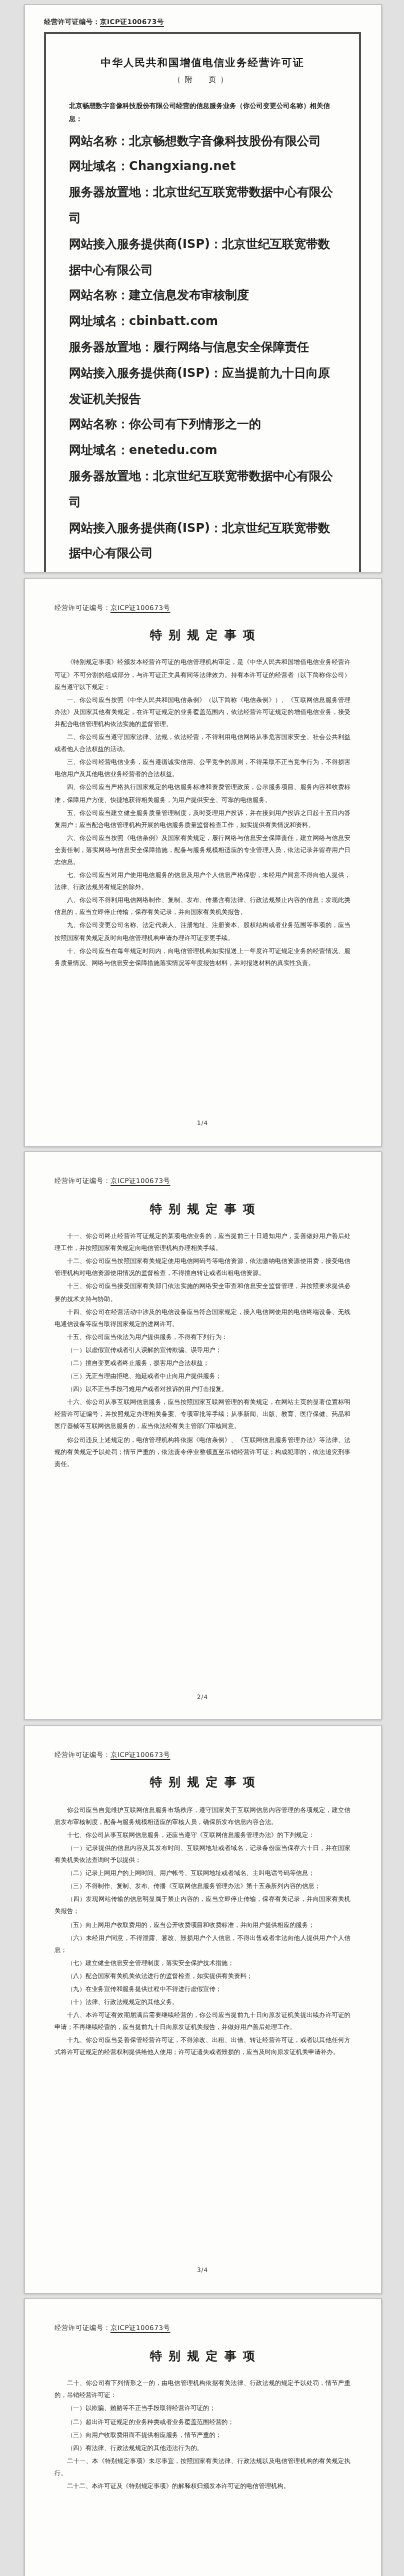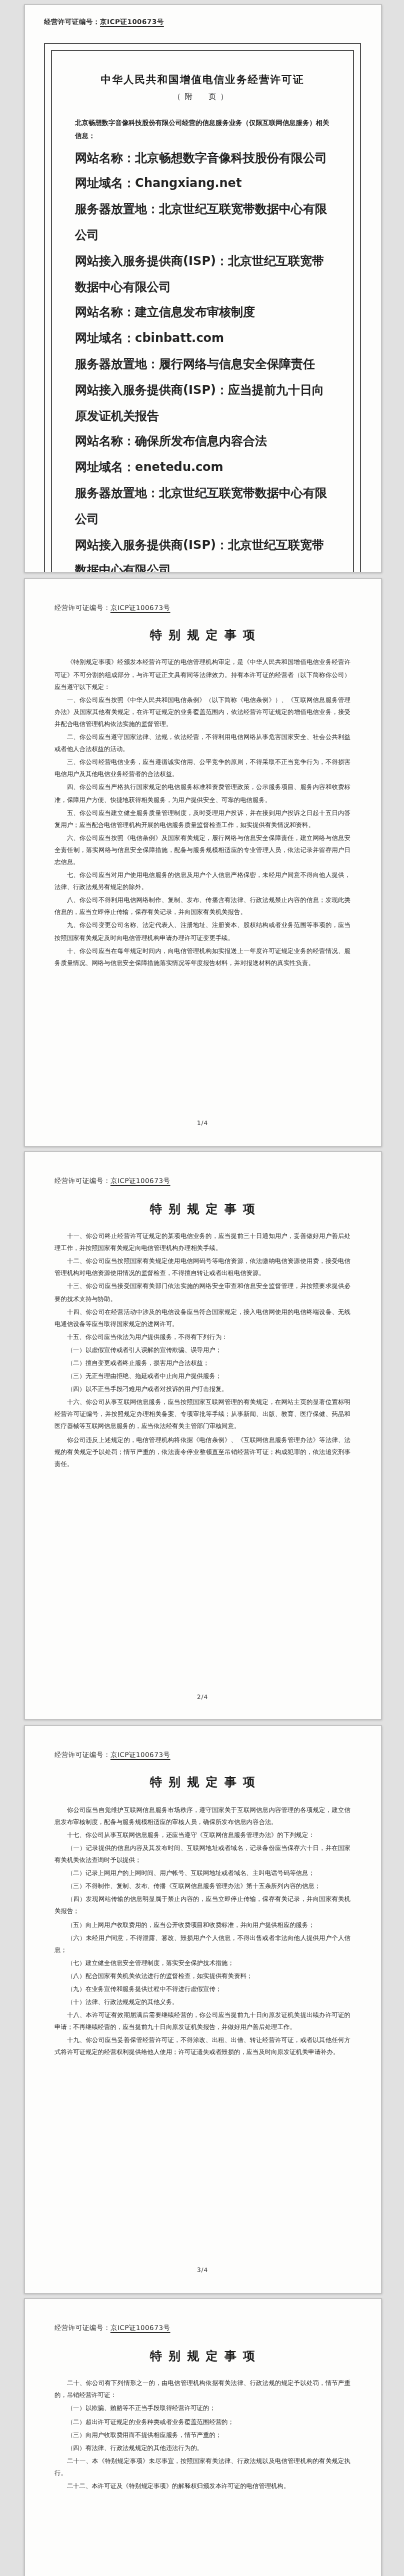--- a/index.html
+++ b/index.html
@@ -21,24 +21,24 @@
     overflow: hidden;
   }
   .page-license { padding: 13.4px 19.6px 15.5px; }
   .page-prov { padding: 25px 30px 36px; }
 
   .doc-header { font-size: 6.7px; color: #2b2b2b; letter-spacing: 0.3px; }
   .page-license .doc-header { font-weight: bold; }
   .doc-header .lic-no { text-decoration: underline; text-underline-offset: 1.5px; }
 
   .frame-outer {
-    margin-top: 16px;
+    margin-top: 5px;
     height: 596px;
     border: 1.3px solid var(--frame, #4d4d4d);
-    padding: 6px;
+    padding: 0;
   }
   .frame-inner {
     height: 100%;
     border: 0.5px solid var(--frame, #4d4d4d);
     padding: 20.6px 23px;
   }
   .cert-title {
     text-align: center;
     font-size: 10.3px;
     font-weight: bold;
@@ -97,21 +97,21 @@
 <div class="canvas">
 
   <section class="page page-license">
     <div class="doc-header">
       <span>经营许可证编号：</span><span class="lic-no">京ICP证100673号</span>
     </div>
     <div class="frame-outer">
       <div class="frame-inner">
         <h1 class="cert-title">中华人民共和国增值电信业务经营许可证</h1>
         <div class="cert-sub">（附　页）</div>
-        <p class="cert-intro">北京畅想数字音像科技股份有限公司经营的信息服务业务（仅限互联网信息服务）相关信息：</p>
+        <p class="cert-intro">北京畅想数字音像科技股份有限公司经营的信息服务业务（你公司变更公司名称）相关信息：</p>
         <div class="info-lines">
 
             <div class="info-line">
               <span>网站名称：</span><span>北京畅想数字音像科技股份有限公司</span>
             </div>
 
             <div class="info-line">
               <span>网址域名：</span><span>Changxiang.net</span>
             </div>
 
@@ -133,21 +133,21 @@
 
             <div class="info-line">
               <span>服务器放置地：</span><span>履行网络与信息安全保障责任</span>
             </div>
 
             <div class="info-line">
               <span>网站接入服务提供商(ISP)：</span><span>应当提前九十日向原发证机关报告</span>
             </div>
 
             <div class="info-line">
-              <span>网站名称：</span><span>确保所发布信息内容合法</span>
+              <span>网站名称：</span><span>你公司有下列情形之一的</span>
             </div>
 
             <div class="info-line">
               <span>网址域名：</span><span>enetedu.com</span>
             </div>
 
             <div class="info-line">
               <span>服务器放置地：</span><span>北京世纪互联宽带数据中心有限公司</span>
             </div>
 

